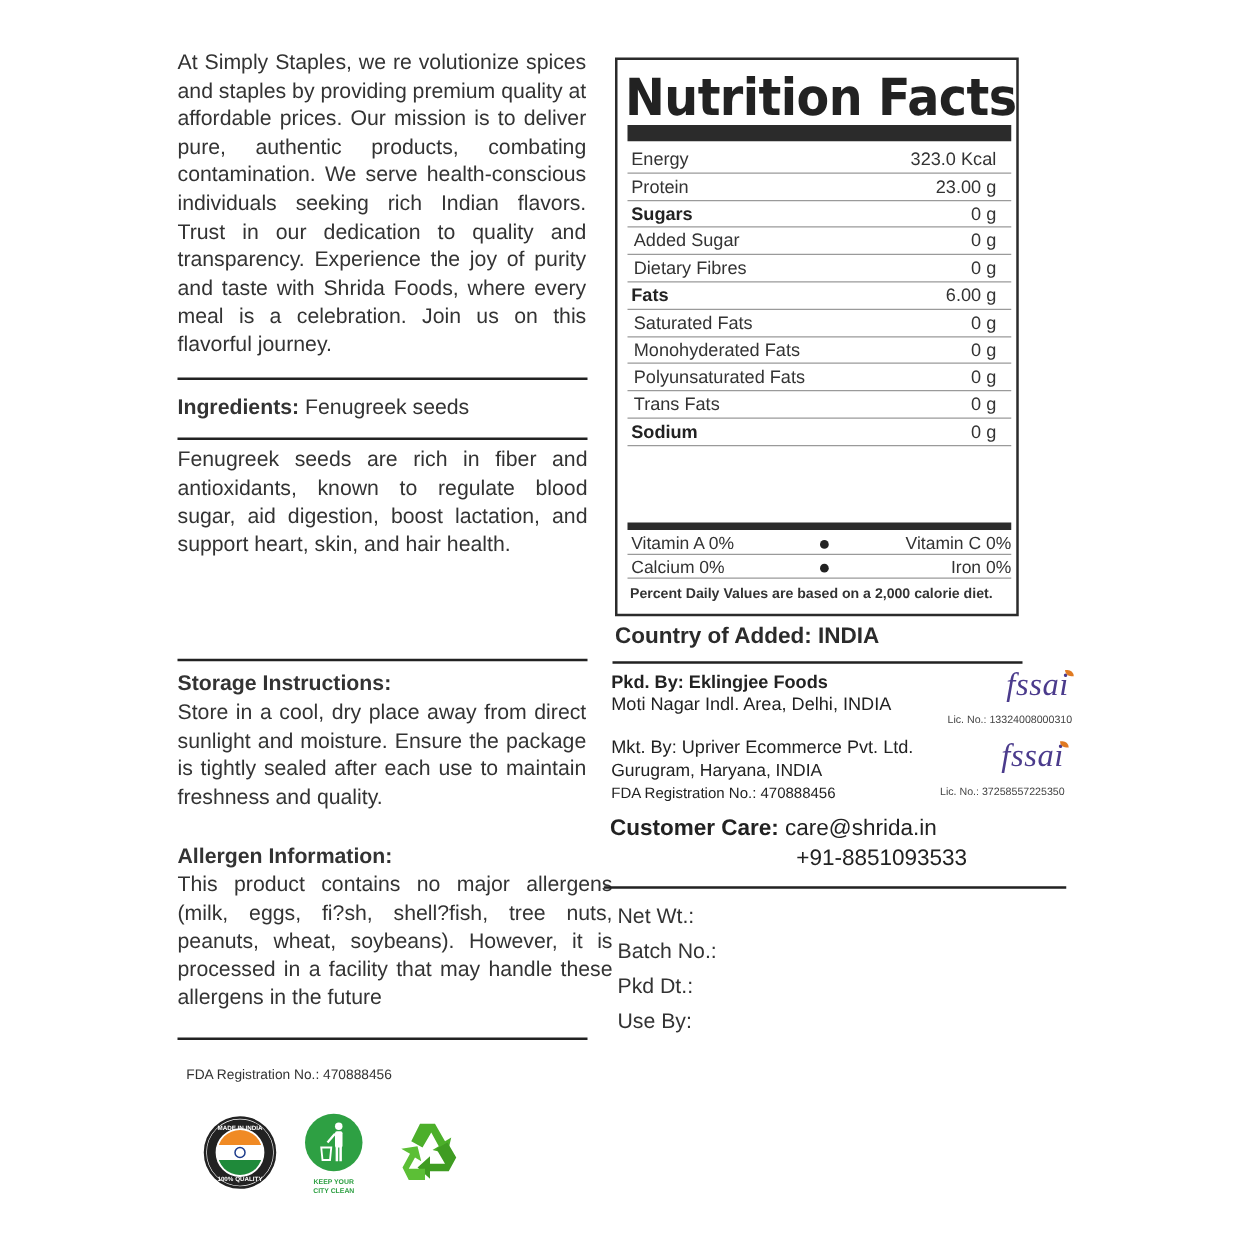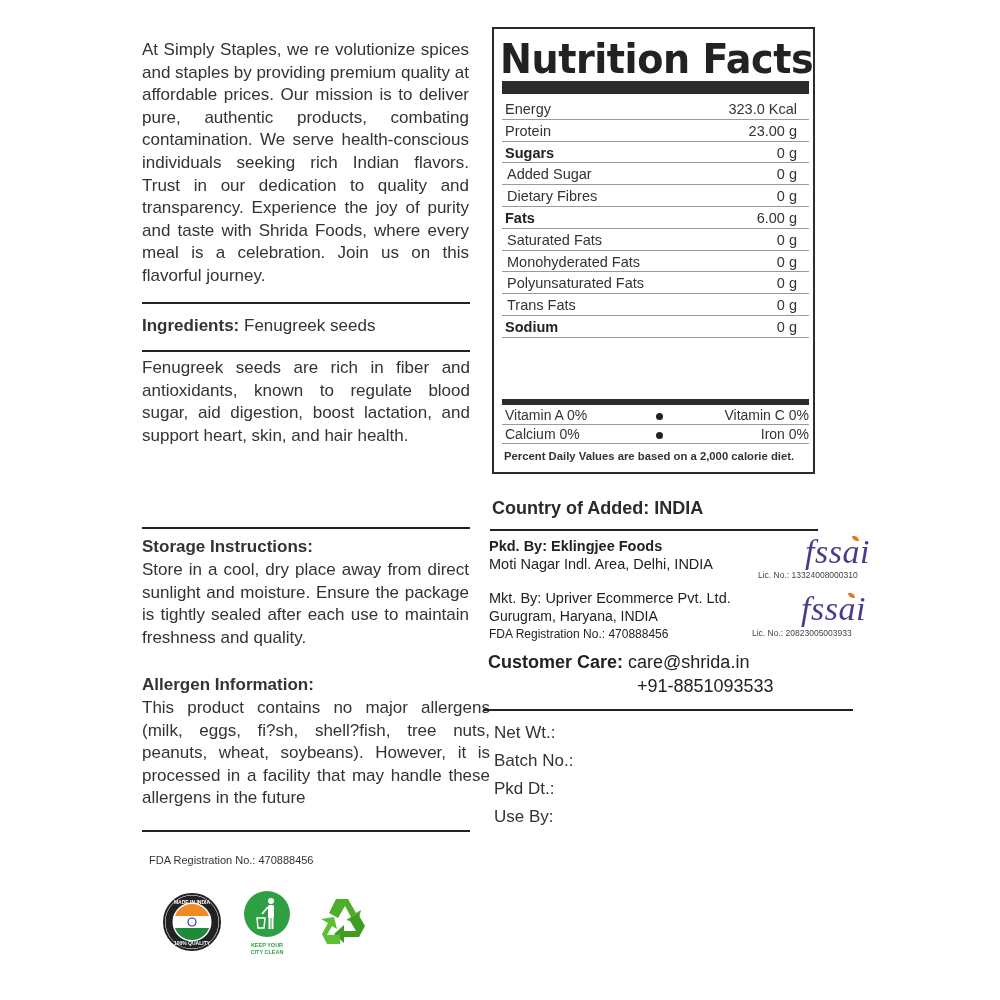--- a/index.html
+++ b/index.html
@@ -5,36 +5,36 @@
   html, body { margin:0; padding:0; }
   body { width:1000px; height:1000px; background:#ffffff; position:relative; overflow:hidden;
          font-family:"Liberation Sans", sans-serif; color:#2b2b2b; }
   .abs { position:absolute; }
   .para { font-size:17px; line-height:22.6px; text-align:justify; color:#333; }
   .para.last-left { text-align:justify; text-align-last:left; }
   .hr { position:absolute; height:2px; background:#222; }
   .bold { font-weight:bold; }
 
   
-  #nf { left:492px; top:27px; width:323px; height:447px; border:2px solid #2b2b2b; box-sizing:border-box; }
+  #nf { left:492px; top:46px; width:323px; height:447px; border:2px solid #2b2b2b; box-sizing:border-box; }
   #nf-title { position:absolute; left:6px; top:6px; font-size:41px; font-weight:900; letter-spacing:-0.5px;
               color:#222; font-family:"DejaVu Sans", sans-serif; transform:scaleX(0.93); transform-origin:left top; white-space:nowrap; }
   #nf-bar { position:absolute; left:8px; top:52px; width:307px; height:13px; background:#2b2b2b; }
   #nf-rows { position:absolute; left:8px; top:69px; width:307px; }
   .nf-row { display:flex; justify-content:space-between; height:21.8px; line-height:22px; border-bottom:1px solid #9a9a9a;
             font-size:14.5px; color:#333; padding:0 12px 0 3px; box-sizing:border-box; }
   .nf-row.sub { padding-left:5px; }
   .nf-row.b .nf-label { font-weight:bold; color:#222; }
   #nf-bar2 { position:absolute; left:8px; top:370px; width:307px; height:6px; background:#2b2b2b; }
   .vit-row { position:absolute; left:8px; width:307px; height:18px; display:flex; justify-content:space-between; 
              font-size:14px; color:#333; border-bottom:1px solid #9a9a9a; padding:0 0 0 3px; box-sizing:border-box; }
   .vit-dot { width:7px; height:7px; border-radius:50%; background:#222; position:absolute; left:154px; top:6px; }
   #nf-foot { position:absolute; left:10px; top:421px; font-size:11.3px; font-weight:bold; color:#333; white-space:nowrap; }
 
-  .fssai { font-family:"Liberation Serif", serif; font-style:italic; font-size:34px; color:#4b3b8c; letter-spacing:0.5px; }
+  .fssai { font-family:"Liberation Serif", serif; font-style:italic; font-size:26px; color:#4b3b8c; letter-spacing:0.5px; }
   .fssai-wrap { position:absolute; }
   .leaf { position:absolute; width:7px; height:5px; background:#e07a22; border-radius:0 6px 0 6px; }
   .lic { position:absolute; font-size:8.5px; color:#444; white-space:nowrap; }
 
   .badge { position:absolute; }
 </style>
 </head>
 <body>
 
 <div class="abs para last-left" style="left:142px; top:39px; width:327px;">At Simply Staples, we re volutionize spices and staples by providing premium quality at affordable prices. Our mission is to deliver pure, authentic products, combating contamination. We serve health-conscious individuals seeking rich Indian flavors. Trust in our dedication to quality and transparency. Experience the joy of purity and taste with Shrida Foods, where every meal is a celebration. Join us on this flavorful journey.</div>
@@ -177,21 +177,21 @@
 </div>
 <div class="lic" style="left:758px; top:570px;">Lic. No.:  13324008000310</div>
 
 <div class="abs" style="left:489px; top:590px; font-size:14.5px; color:#222;">Mkt. By: Upriver Ecommerce Pvt. Ltd.</div>
 <div class="abs" style="left:489px; top:608px; font-size:14px; color:#222;">Gurugram, Haryana, INDIA</div>
 <div class="abs" style="left:489px; top:627px; font-size:12px; color:#222;">FDA Registration No.: 470888456</div>
 <div class="fssai-wrap" style="left:801px; top:590px;">
   <span class="fssai">fssai</span>
   <span class="leaf" style="left:47px; top:3px;"></span>
 </div>
-<div class="lic" style="left:752px; top:628px;">Lic. No.:  20823005003933</div>
+<div class="lic" style="left:752px; top:628px;">Lic. No.:  37258557225350</div>
 
 <div class="abs" style="left:488px; top:652px; font-size:18px; color:#222; white-space:nowrap;">
   <span class="bold">Customer Care:</span>
   <span>care@shrida.in</span>
 </div>
 <div class="abs" style="left:637px; top:676px; font-size:18px; color:#222;">+91-8851093533</div>
 <div class="hr" style="left:483px; top:709px; width:370px;"></div>
 
 <div class="abs" style="left:494px; top:719px; font-size:17px; color:#333; line-height:28px;">
   <div>Net Wt.:</div>

